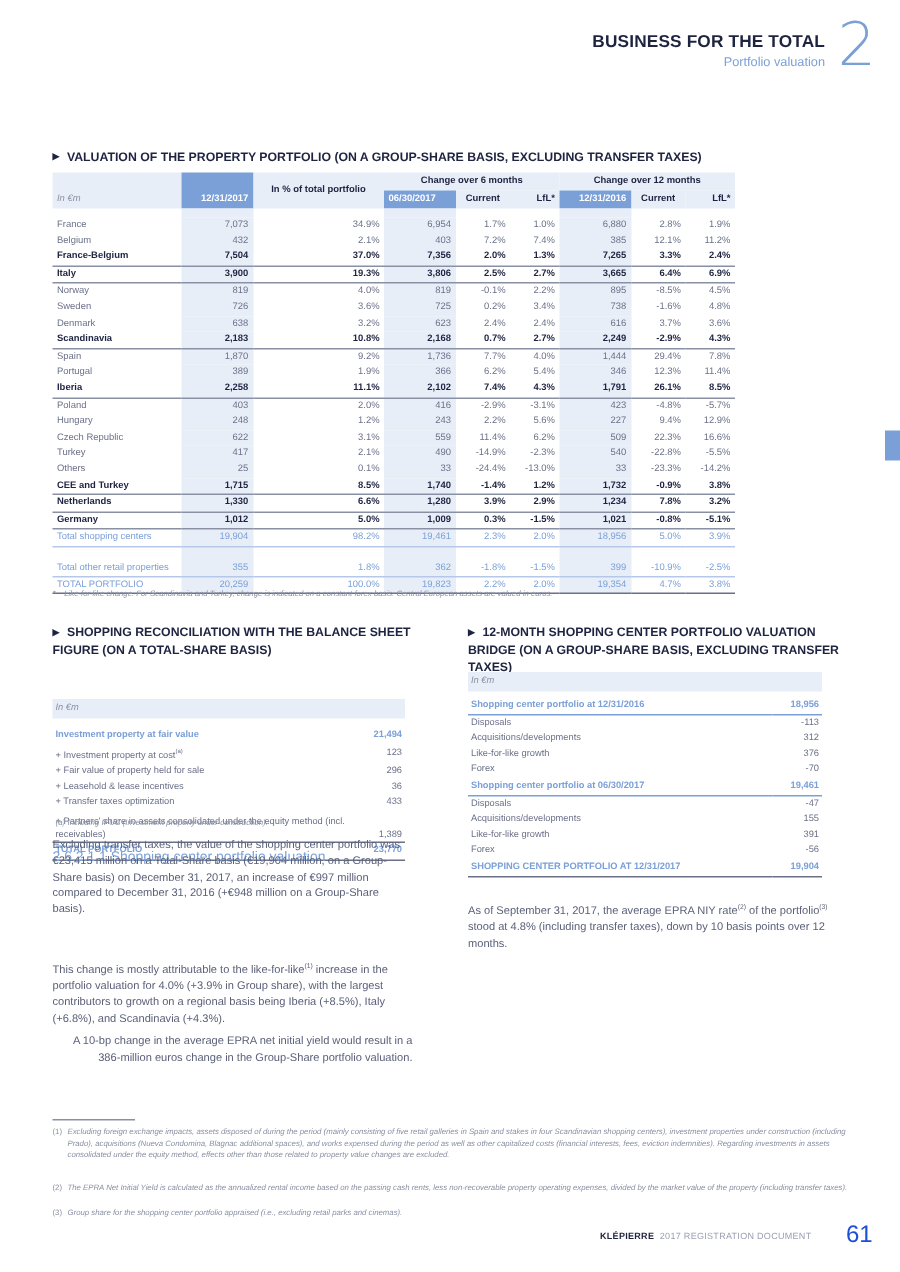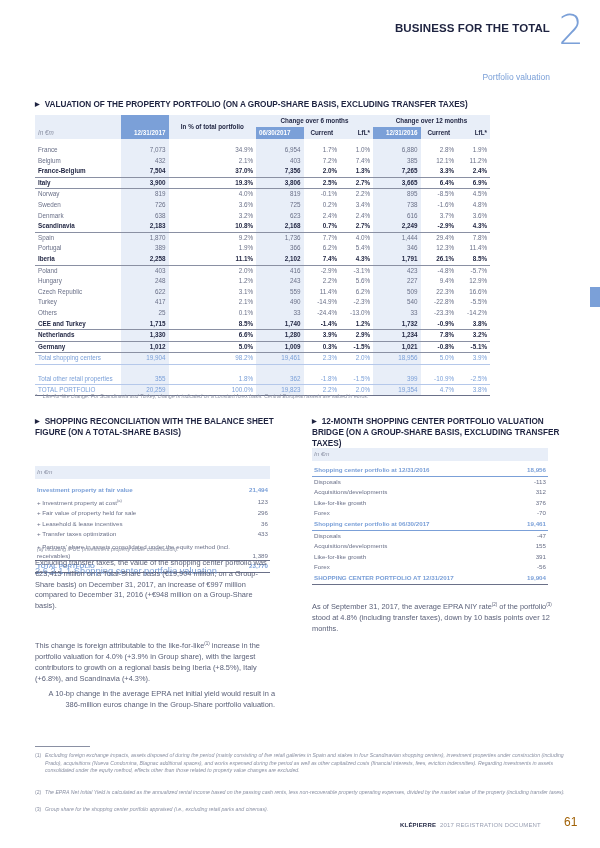--- a/index.html
+++ b/index.html
@@ -1,18 +1,18 @@
 <!DOCTYPE html>
 <html><head>
 <meta charset="utf-8">
 <style>
   html,body{margin:0;padding:0;background:#fff;}
   body{width:600px;height:848px;position:relative;overflow:hidden;font-family:"Liberation Sans",sans-serif;color:#2a2f45;}
   .hdr-title{position:absolute;right:50px;top:22px;font-size:11.5px;font-weight:bold;color:#1e2340;letter-spacing:0.1px;}
-  .hdr-sub{position:absolute;right:50px;top:36px;font-size:8.5px;color:#7ba0d8;margin-top:36px;}
+  .hdr-sub{position:absolute;right:50px;top:36px;font-size:8.5px;color:#7ba0d8;}
   .hdr-num{position:absolute;right:16px;top:10px;font-size:40px;font-weight:300;color:#7ba0d8;line-height:1;font-family:"DejaVu Sans",sans-serif;}
   .side-tab{position:absolute;right:0;top:287px;width:10px;height:20px;background:#7ba0d8;}
   .sec-title{position:absolute;font-size:8.2px;font-weight:bold;color:#1e2340;line-height:11px;}
   .sec-title .tri{font-size:6px;margin-right:5px;display:inline-block;vertical-align:1px;}
   table{border-collapse:collapse;}
   .main-tbl{position:absolute;left:35px;top:115px;width:455px;font-size:6.3px;}
   .main-tbl td,.main-tbl th{padding:0 3px;height:10.6px;line-height:10.6px;text-align:right;white-space:nowrap;}
   .main-tbl td:first-child,.main-tbl th:first-child{text-align:left;}
   .main-tbl thead th{font-weight:bold;color:#1e2340;background:#e8eef8;}
   .main-tbl thead tr.h1 th{height:12px;line-height:12px;}
@@ -50,21 +50,21 @@
   .right-tbl tr.final td{color:#7ba0d8;font-weight:bold;border-bottom:1.5px solid #6a7088;}
   .subhead{position:absolute;left:35px;top:566px;font-size:9.3px;color:#7ba0d8;}
   .para{position:absolute;font-size:7.4px;line-height:10.8px;color:#5a6078;}
   .para sup{font-size:4.5px;}
   .fn-rule{position:absolute;left:35px;top:746px;width:55px;height:0;border-top:1px solid #8a90a3;}
   .fn{position:absolute;left:35px;width:530px;font-size:5.2px;line-height:7.6px;font-style:italic;color:#8a90a3;}
   .fn .n{position:absolute;left:0;font-style:normal;}
   .fn .t{display:block;margin-left:10px;}
   .foot{position:absolute;left:400px;top:822px;font-size:6px;color:#9aa0b3;letter-spacing:0.2px;}
   .foot b{color:#1e2340;}
-  .pgnum{position:absolute;left:564px;top:815px;font-size:12px;color:#a16207;}
+  .pgnum{position:absolute;left:564px;top:815px;font-size:16px;color:#1d4ed8;}
 </style>
 </head>
 <body>
 
 <div>
   <div class="hdr-title">BUSINESS FOR THE TOTAL</div>
   <div class="hdr-sub">Portfolio valuation</div>
   <div class="hdr-num">2</div>
 </div>
 <div class="side-tab"></div>
@@ -443,21 +443,21 @@
   <tr class="final">
         <td>SHOPPING CENTER PORTFOLIO AT 12/31/2017</td>
         <td class="v">19,904</td>
       </tr>
 </tbody>
   </table>
 
 <div class="subhead">2.6.2.1.1  Shopping center portfolio valuation</div>
 
 <div class="para" style="left:35px;top:558px;width:240px;">Excluding transfer taxes, the value of the shopping center portfolio was €23,415 million on a Total-Share basis (€19,904 million, on a Group-Share basis) on December 31, 2017, an increase of €997 million compared to December 31, 2016 (+€948 million on a Group-Share basis).</div>
-<div class="para" style="left:35px;top:639px;width:240px;"><span>This change is foreign attributable to the like-for-like</span><sup>(1)</sup><span> increase in the portfolio valuation for 4.0% (+3.9% in Group share), with the largest contributors to growth on a regional basis being Iberia (+8.5%), Italy (+6.8%), and Scandinavia (+4.3%).</span></div>
+<div class="para" style="left:35px;top:639px;width:240px;"><span>This change is mostly attributable to the like-for-like</span><sup>(1)</sup><span> increase in the portfolio valuation for 4.0% (+3.9% in Group share), with the largest contributors to growth on a regional basis being Iberia (+8.5%), Italy (+6.8%), and Scandinavia (+4.3%).</span></div>
 <div class="para" style="left:35px;top:689px;width:240px;text-align:right;">A 10-bp change in the average EPRA net initial yield would result in a 386-million euros change in the Group-Share portfolio valuation.</div>
 
 <div class="para" style="left:312px;top:600px;width:245px;"><span>As of September 31, 2017, the average EPRA NIY rate</span><sup>(2)</sup><span> of the portfolio</span><sup>(3)</sup><span> stood at 4.8% (including transfer taxes), down by 10 basis points over 12 months.</span></div>
 
 <div class="fn-rule"></div>
 <div class="fn" style="top:752px;">
     <span class="n">(1)</span>
     <span class="t">Excluding foreign exchange impacts, assets disposed of during the period (mainly consisting of five retail galleries in Spain and stakes in four Scandinavian shopping centers), investment properties under construction (including Prado), acquisitions (Nueva Condomina, Blagnac additional spaces), and works expensed during the period as well as other capitalized costs (financial interests, fees, eviction indemnities). Regarding investments in assets consolidated under the equity method, effects other than those related to property value changes are excluded.</span>
   </div>
 <div class="fn" style="top:789px;">

